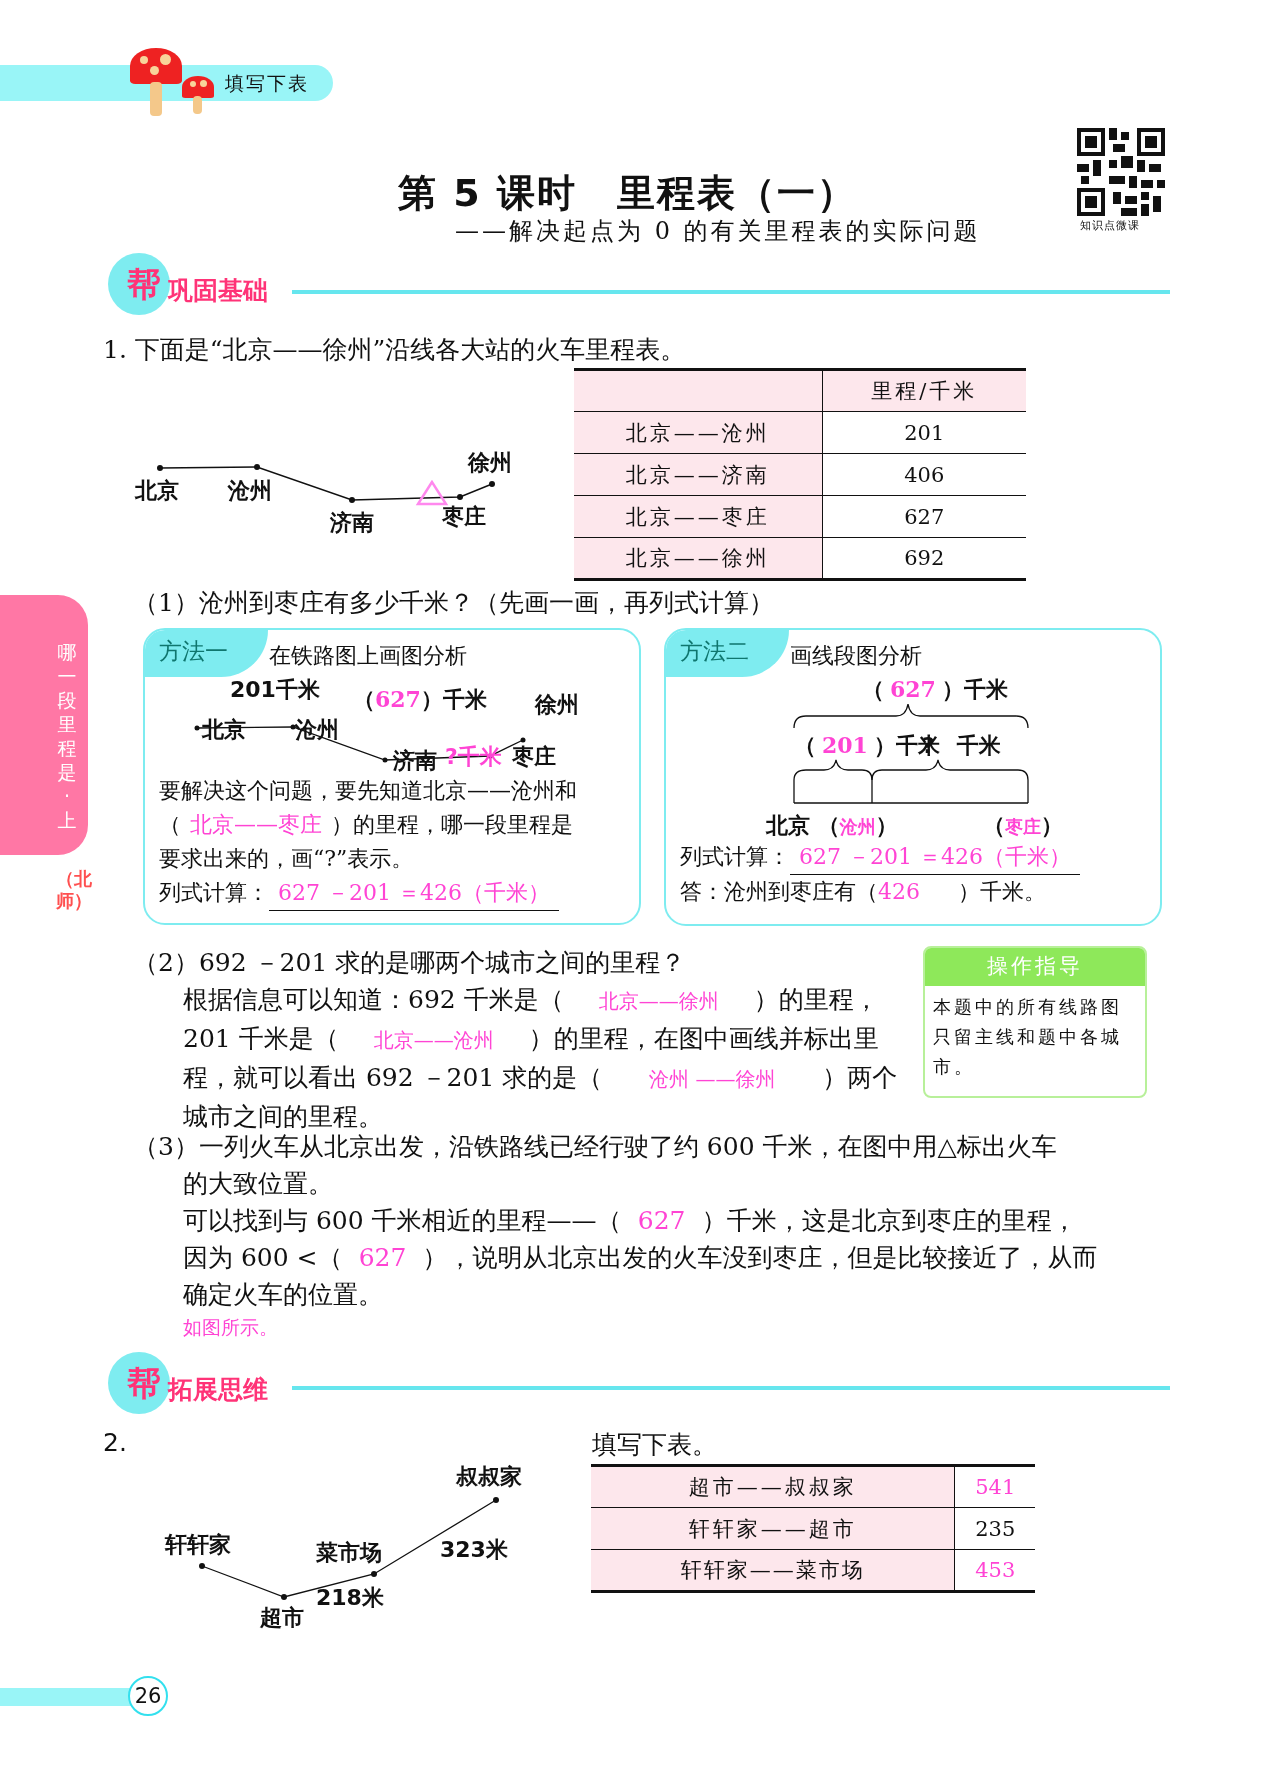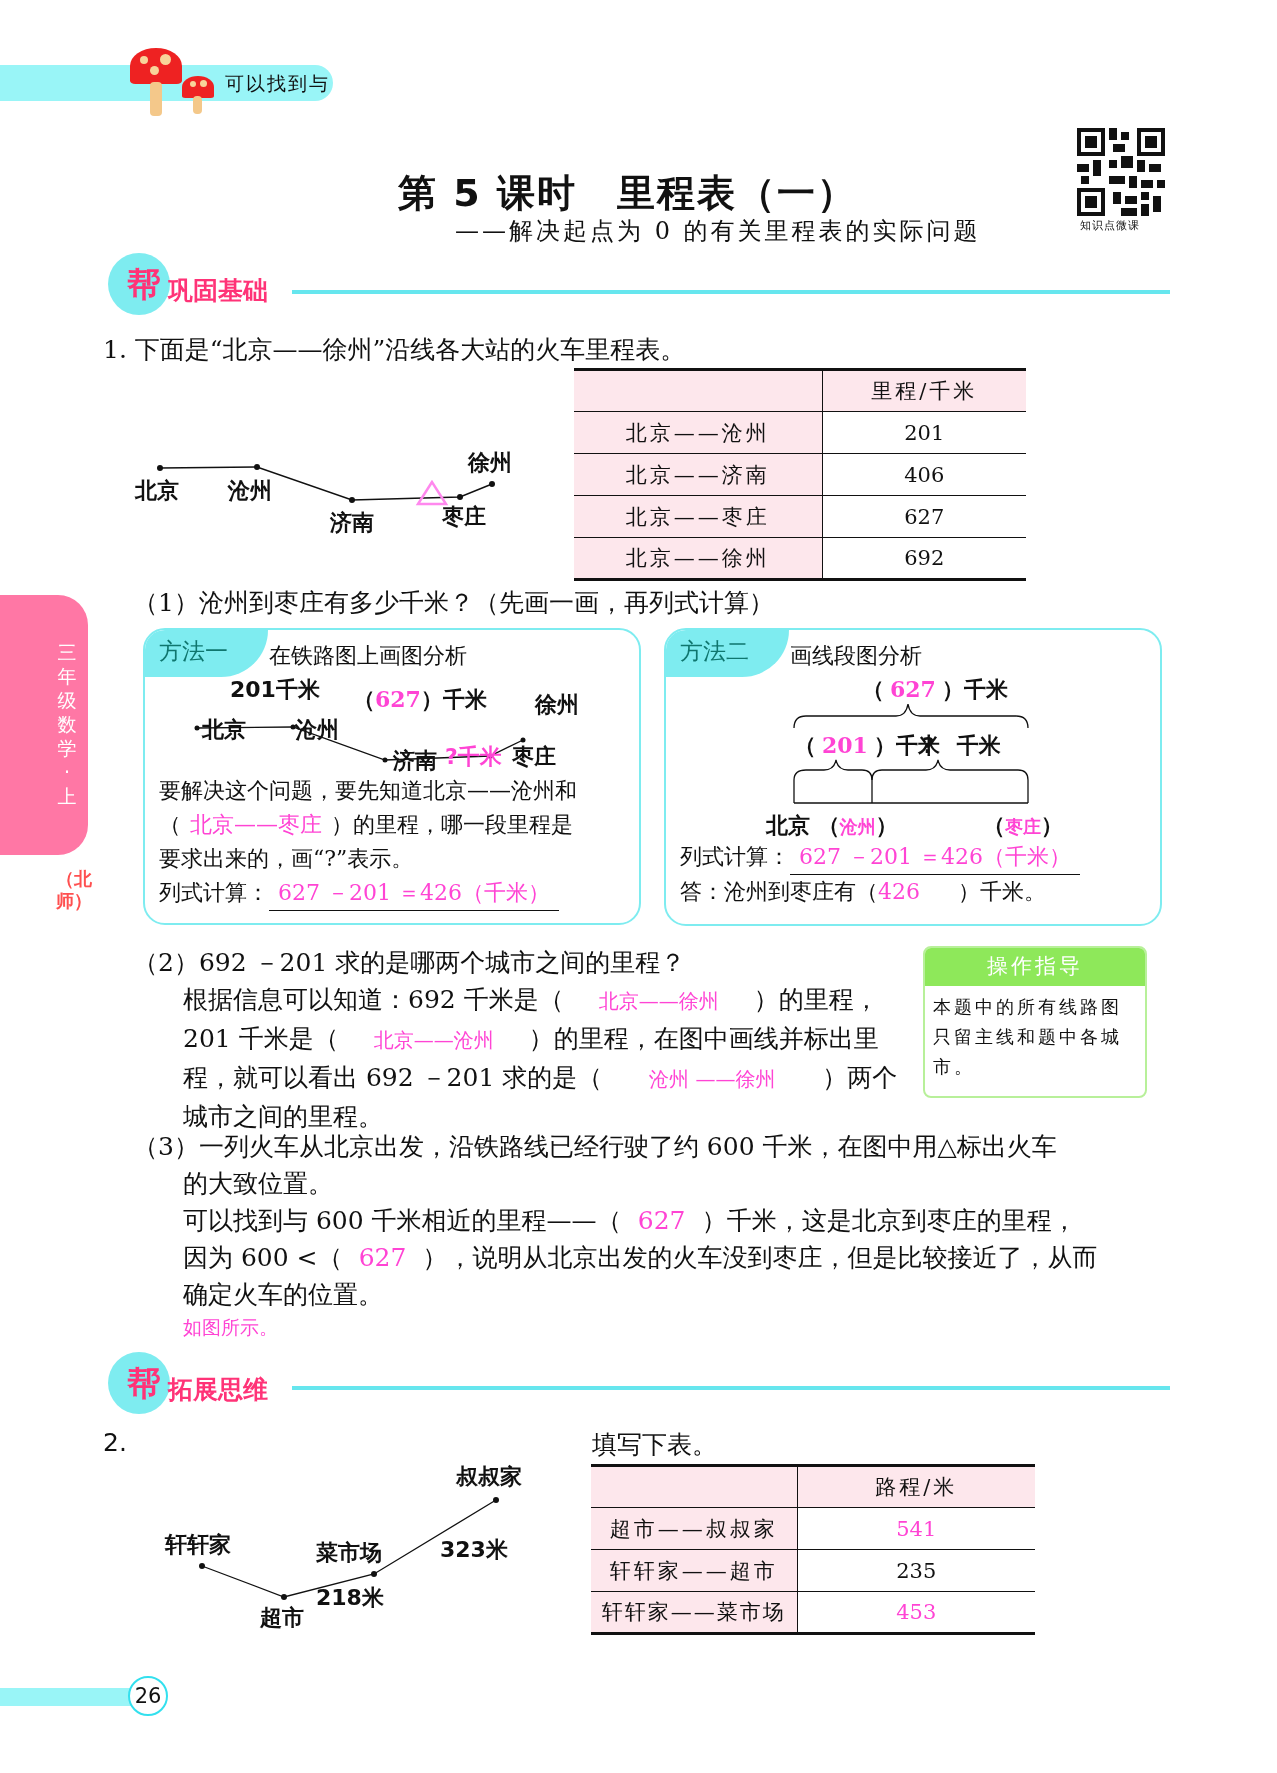--- a/index.html
+++ b/index.html
@@ -71,21 +71,21 @@
     <div class="mush-dot" style="left:30px;top:6px;width:11px;height:11px;"></div>
     <div class="mush-dot" style="left:20px;top:18px;width:9px;height:9px;"></div>
   </div>
   <div class="abs mush-stem" style="left:20px;top:34px;width:12px;height:34px;"></div>
   <div class="abs mush-cap" style="left:52px;top:28px;width:32px;height:22px;">
     <div class="mush-dot" style="left:8px;top:5px;width:6px;height:6px;"></div>
     <div class="mush-dot" style="left:18px;top:4px;width:7px;height:7px;"></div>
   </div>
   <div class="abs mush-stem" style="left:63px;top:48px;width:9px;height:18px;"></div>
 </div>
-<div class="abs brand-text">可以找到与</div>
+<div class="abs brand-text">填写下表</div>
 
 <div class="abs lesson-title">第 5 课时　里程表（一）</div>
 <div class="abs lesson-sub">——解决起点为 0 的有关里程表的实际问题</div>
 
 <div class="abs qr">
   <svg width="88" height="88" viewBox="0 0 22 22">
     <rect x="0" y="0" width="7" height="7" fill="#111"></rect>
       <rect x="1" y="1" width="5" height="5" fill="#fff"></rect>
       <rect x="2" y="2" width="3" height="3" fill="#111"></rect>
     <rect x="15" y="0" width="7" height="7" fill="#111"></rect>
@@ -112,21 +112,21 @@
     <rect x="19" y="17" width="2" height="4" fill="#111"></rect>
       <rect x="11" y="20" width="4" height="2" fill="#111"></rect>
       <rect x="16" y="19" width="2" height="3" fill="#111"></rect>
     <rect x="1" y="12" width="2" height="2" fill="#111"></rect>
       <rect x="20" y="13" width="2" height="2" fill="#111"></rect>
   </svg>
 </div>
 <div class="abs qr-label">知识点微课</div>
 
 <div class="abs side-tab"></div>
-<div class="abs side-text">三年级数学·上</div>
+<div class="abs side-text">哪一段里程是·上</div>
 <div class="abs side-pub">（北师）</div>
 
 <div class="abs sec-circle" style="left:108px;top:253px;"></div>
 <div class="abs sec-bang" style="left:127px;top:262px;">帮</div>
 <div class="abs sec-label" style="left:168px;top:274px;">巩固基础</div>
 <div class="abs sec-line" style="left:292px;top:290px;width:878px;"></div>
 
 <div class="abs q-text" style="left:103px;top:333px;">1. 下面是“北京——徐州”沿线各大站的火车里程表。</div>
 
 <div class="abs" style="left:120px;top:440px;width:420px;height:110px;">
@@ -278,24 +278,20 @@
   <div class="abs city" style="left:166px;top:123px;">218米</div>
   <div class="abs city" style="left:166px;top:78px;">菜市场</div>
   <div class="abs city" style="left:290px;top:75px;">323米</div>
   <div class="abs city" style="left:306px;top:2px;">叔叔家</div>
 </div>
 
 <div class="abs q-text" style="left:592px;top:1428px;">填写下表。</div>
 
 <table class="abs mileage" style="left:591px;top:1464px;width:444px;">
   <tbody>
-      <tr class="head">
-    <td class="c1" style="width:206px;"></td>
-    <td style="letter-spacing:3px;">路程/米</td>
-  </tr>
   <tr>
     <td class="c1">超市——叔叔家</td>
     <td class="ans">541</td>
   </tr>
   <tr>
     <td class="c1">轩轩家——超市</td>
     <td>235</td>
   </tr>
   <tr>
     <td class="c1" style="letter-spacing:2px;">轩轩家——菜市场</td>

